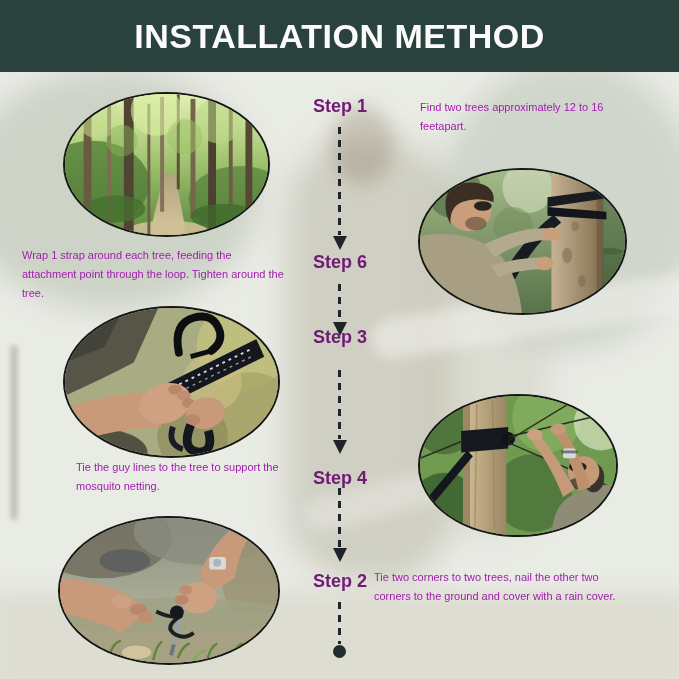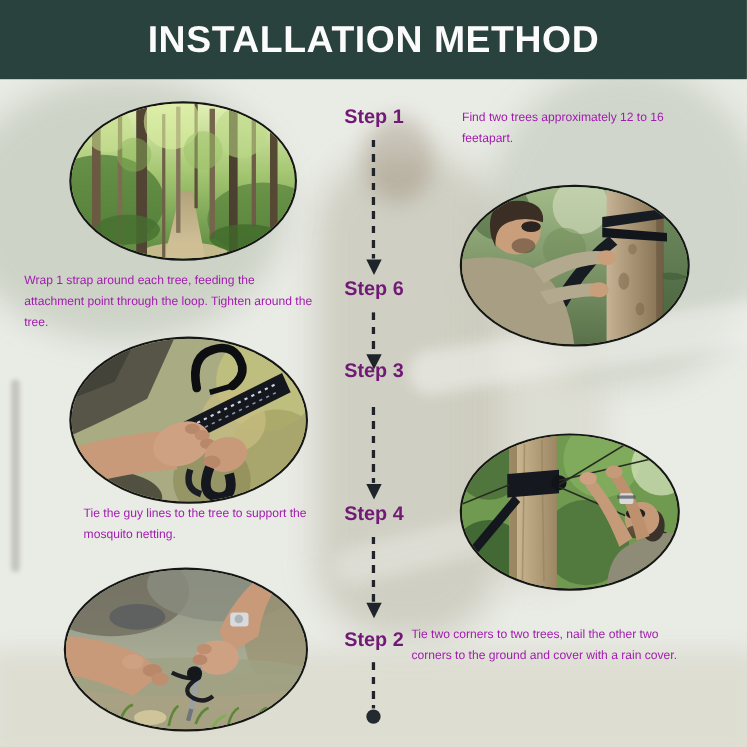--- a/index.html
+++ b/index.html
@@ -29,21 +29,21 @@
   .seg { position:absolute; left:338px; width:3px; z-index:2;
     background:repeating-linear-gradient(to bottom, #1e2429 0 7px, transparent 7px 13px); }
   .s1{top:127px;height:108px} .s2{top:284px;height:37px} .s3{top:370px;height:69px}
   .s4{top:488px;height:59px} .s5{top:602px;height:42px}
   .arr { position:absolute; left:333px; width:0; height:0; z-index:2;
     border-left:7px solid transparent; border-right:7px solid transparent; border-top:14px solid #1e2429; }
   .a1{top:236px}.a2{top:322px}.a3{top:440px}.a4{top:548px}
   .dot { position:absolute; left:333px; top:645px; width:13px; height:13px; border-radius:50%; background:#232a30; z-index:2; }
   
   .steplabel { position:absolute; left:313px; font-size:18px; font-weight:700; color:#701a75; z-index:2; white-space:nowrap; }
-  .l1{top:96px}.l2{top:252px}.l3{top:327px}.l4{top:457px}.l5{top:571px}
+  .l1{top:96px}.l2{top:252px}.l3{top:327px}.l4{top:468px}.l5{top:571px}
   .desc { position:absolute; font-size:11px; line-height:19px; color:#a21caf; z-index:2; }
   .d1{left:420px;top:98px;width:200px}
   .d2{left:22px;top:246px;width:266px}
   .d3{left:399px;top:341px;width:176px}
   .d4{left:76px;top:458px;width:224px}
   .d5{left:374px;top:568px;width:258px}
   
   .oval { position:absolute; border:2px solid #161616; border-radius:50%; overflow:hidden; z-index:2; background:#9ab37a; }
   .oval svg { display:block; width:100%; height:100%; }
   .p1{left:63px;top:92px;width:207px;height:145px}

